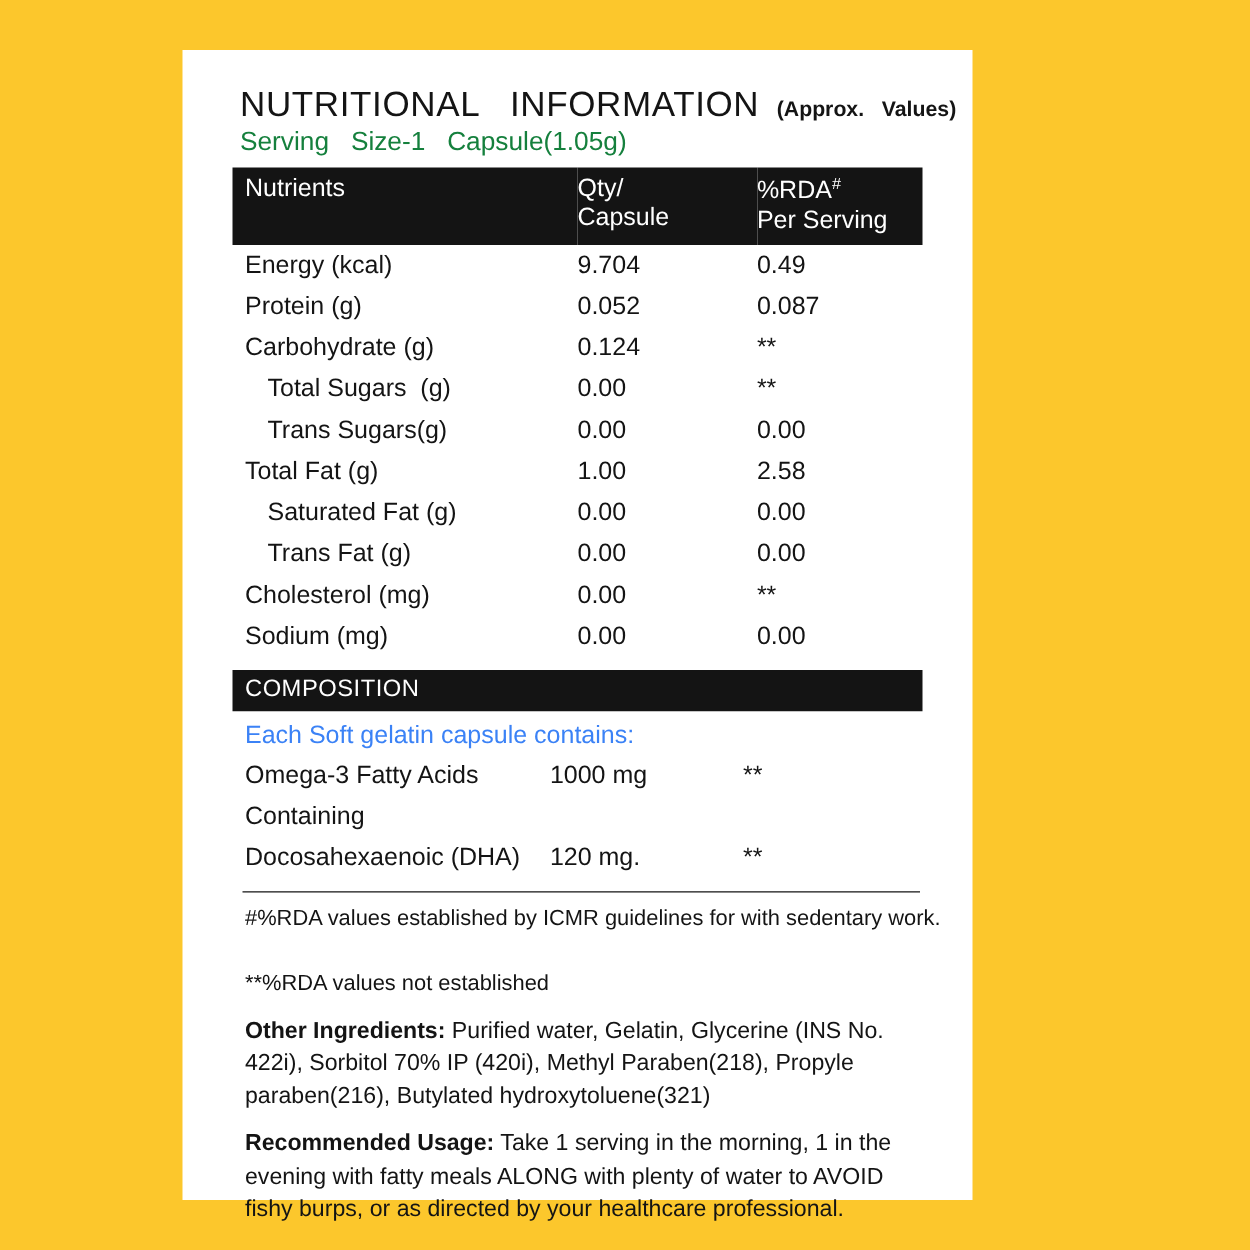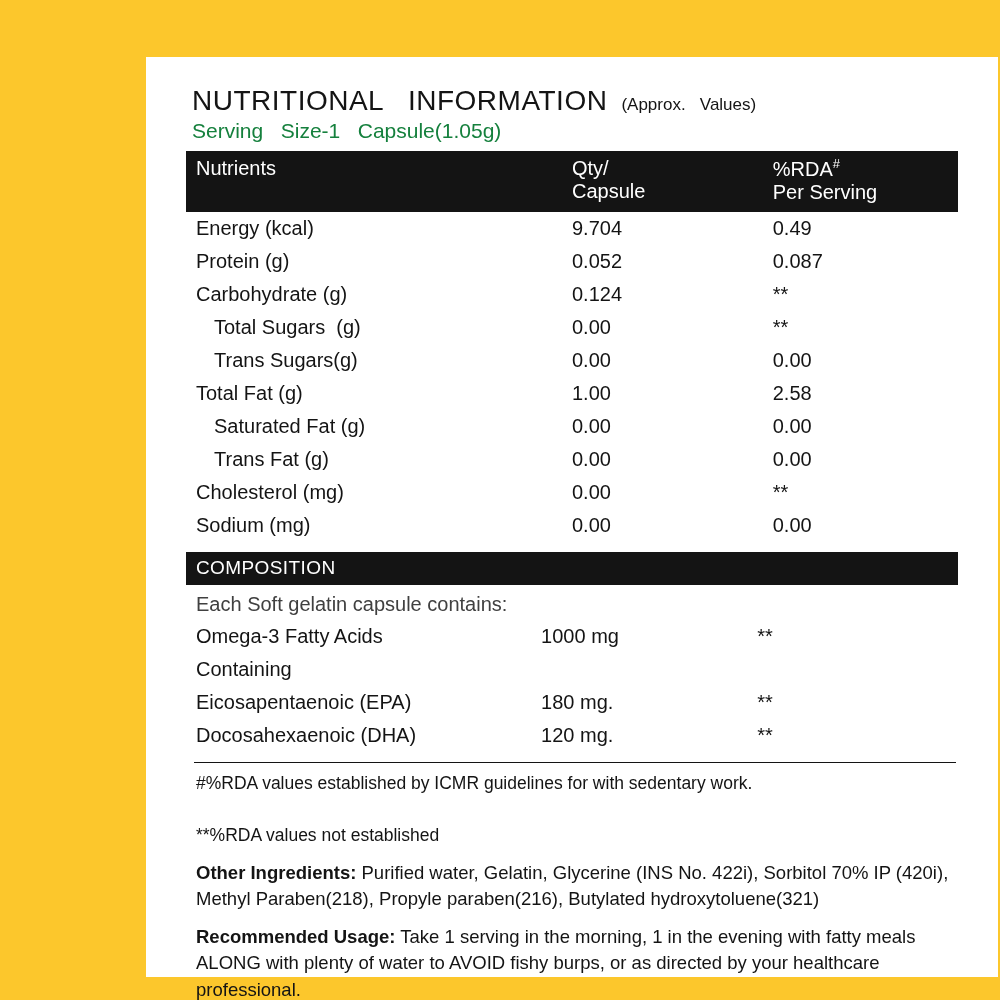--- a/index.html
+++ b/index.html
@@ -9,22 +9,22 @@
   body {
     width: 1000px;
     height: 1000px;
     background: #FCC72C;
     font-family: "Liberation Sans", sans-serif;
     overflow: hidden;
   }
   .label-card {
     position: absolute;
     left: 146px;
-    top: 57px;
-    width: 852px;
+    top: 40px;
+    width: 632px;
     height: 920px;
     background: #ffffff;
     box-sizing: border-box;
     padding: 28px 40px 0 40px;
   }
   .title-row {
     display: flex;
     align-items: baseline;
     margin: 0 0 2px 6px;
   }
@@ -32,20 +32,21 @@
     font-size: 28px;
     letter-spacing: 0.5px;
     color: #141414;
     white-space: pre;
   }
   .title-approx {
     font-size: 17px;
     color: #141414;
     margin-left: 14px;
     white-space: pre;
+    font-weight: bold;
   }
   .serving-line {
     font-size: 21px;
     color: #15803d;
     margin: 0 0 8px 6px;
     white-space: pre;
   }
   
   .tbl {
     width: 100%;
@@ -80,21 +81,21 @@
   .sect-bar {
     background: #141414;
     color: #ffffff;
     font-size: 19px;
     letter-spacing: 0.4px;
     padding: 5px 12px 6px 10px;
     margin-top: 10px;
   }
   .comp-intro {
     font-size: 20px;
-    color: #404040;
+    color: #3b82f6;
     padding: 8px 0 4px 10px;
     white-space: pre;
   }
   .ctbl {
     width: 100%;
     border-collapse: collapse;
     table-layout: fixed;
   }
   .ctbl col.k1 { width: 46%; }
   .ctbl col.k2 { width: 28%; }
@@ -227,25 +228,20 @@
         <td class="k">Omega-3 Fatty Acids</td>
         <td>1000 mg</td>
         <td>**</td>
       </tr>
       <tr>
         <td class="k">Containing</td>
         <td></td>
         <td></td>
       </tr>
       <tr>
-        <td class="k">Eicosapentaenoic (EPA)</td>
-        <td>180 mg.</td>
-        <td>**</td>
-      </tr>
-      <tr>
         <td class="k">Docosahexaenoic (DHA)</td>
         <td>120 mg.</td>
         <td>**</td>
       </tr>
     </tbody>
   </table>
 
   <div class="rule"></div>
 
   <div class="note" style="margin-top:8px;">#%RDA values established by ICMR guidelines for with sedentary work.</div>

